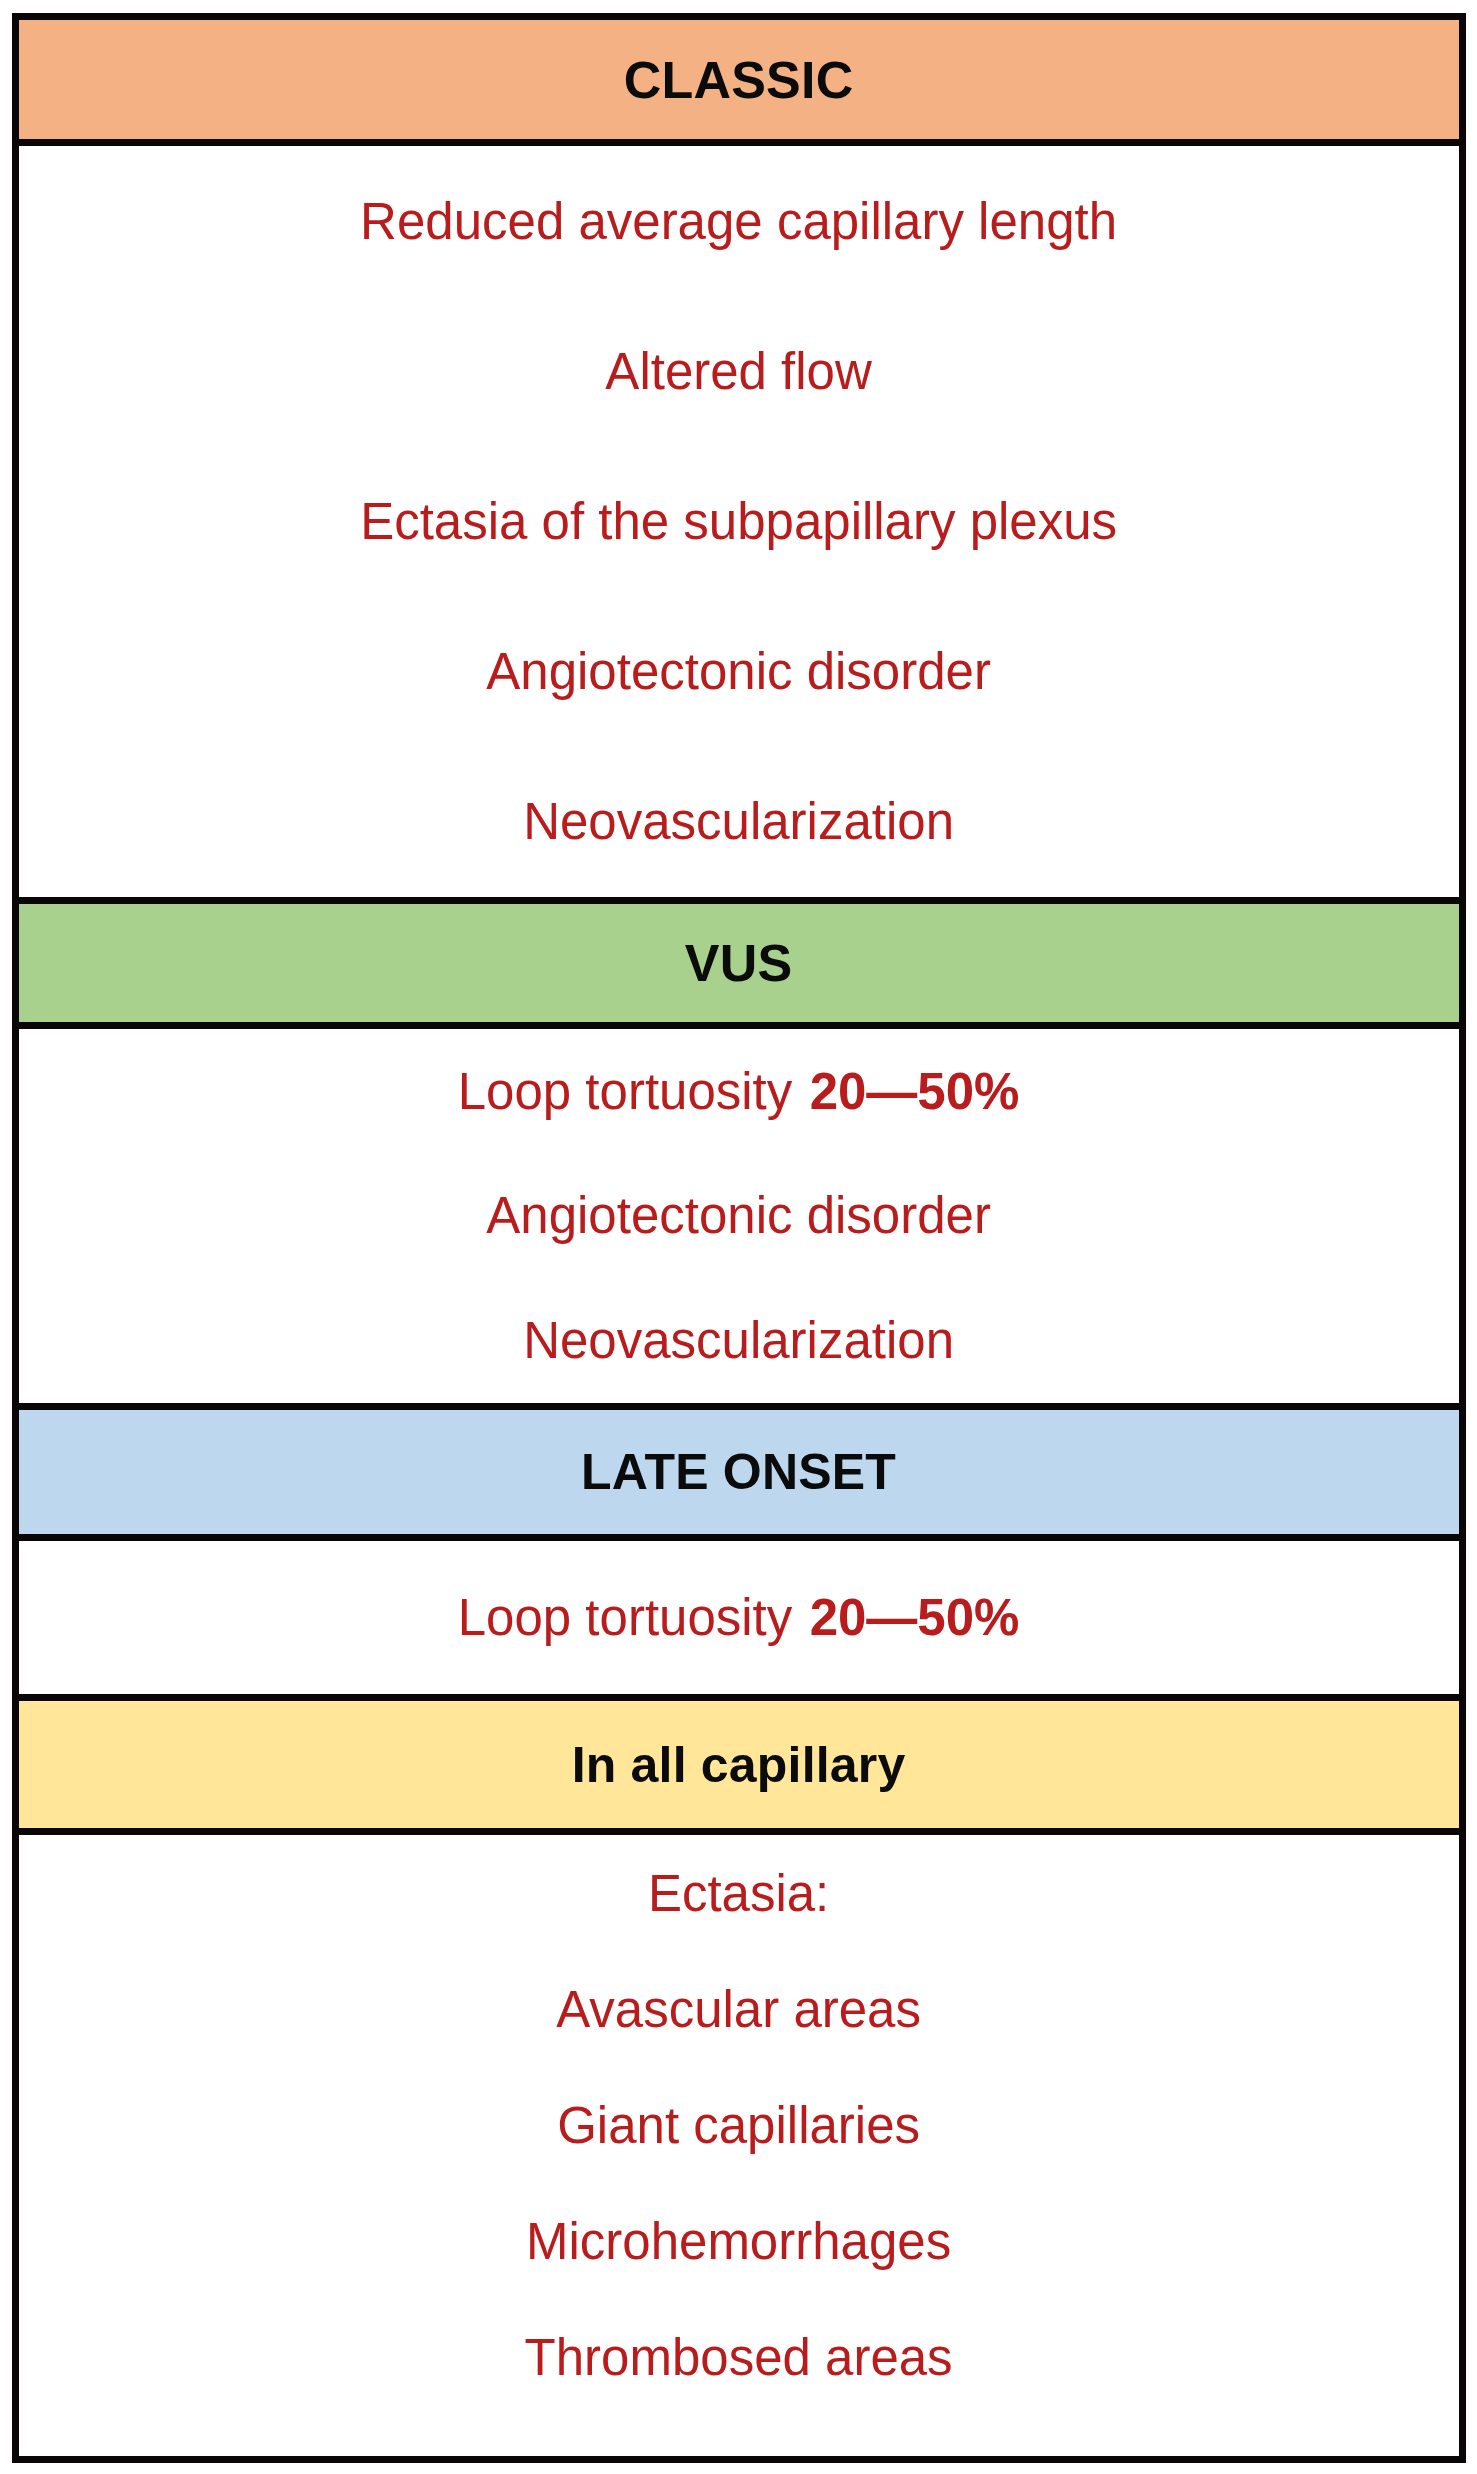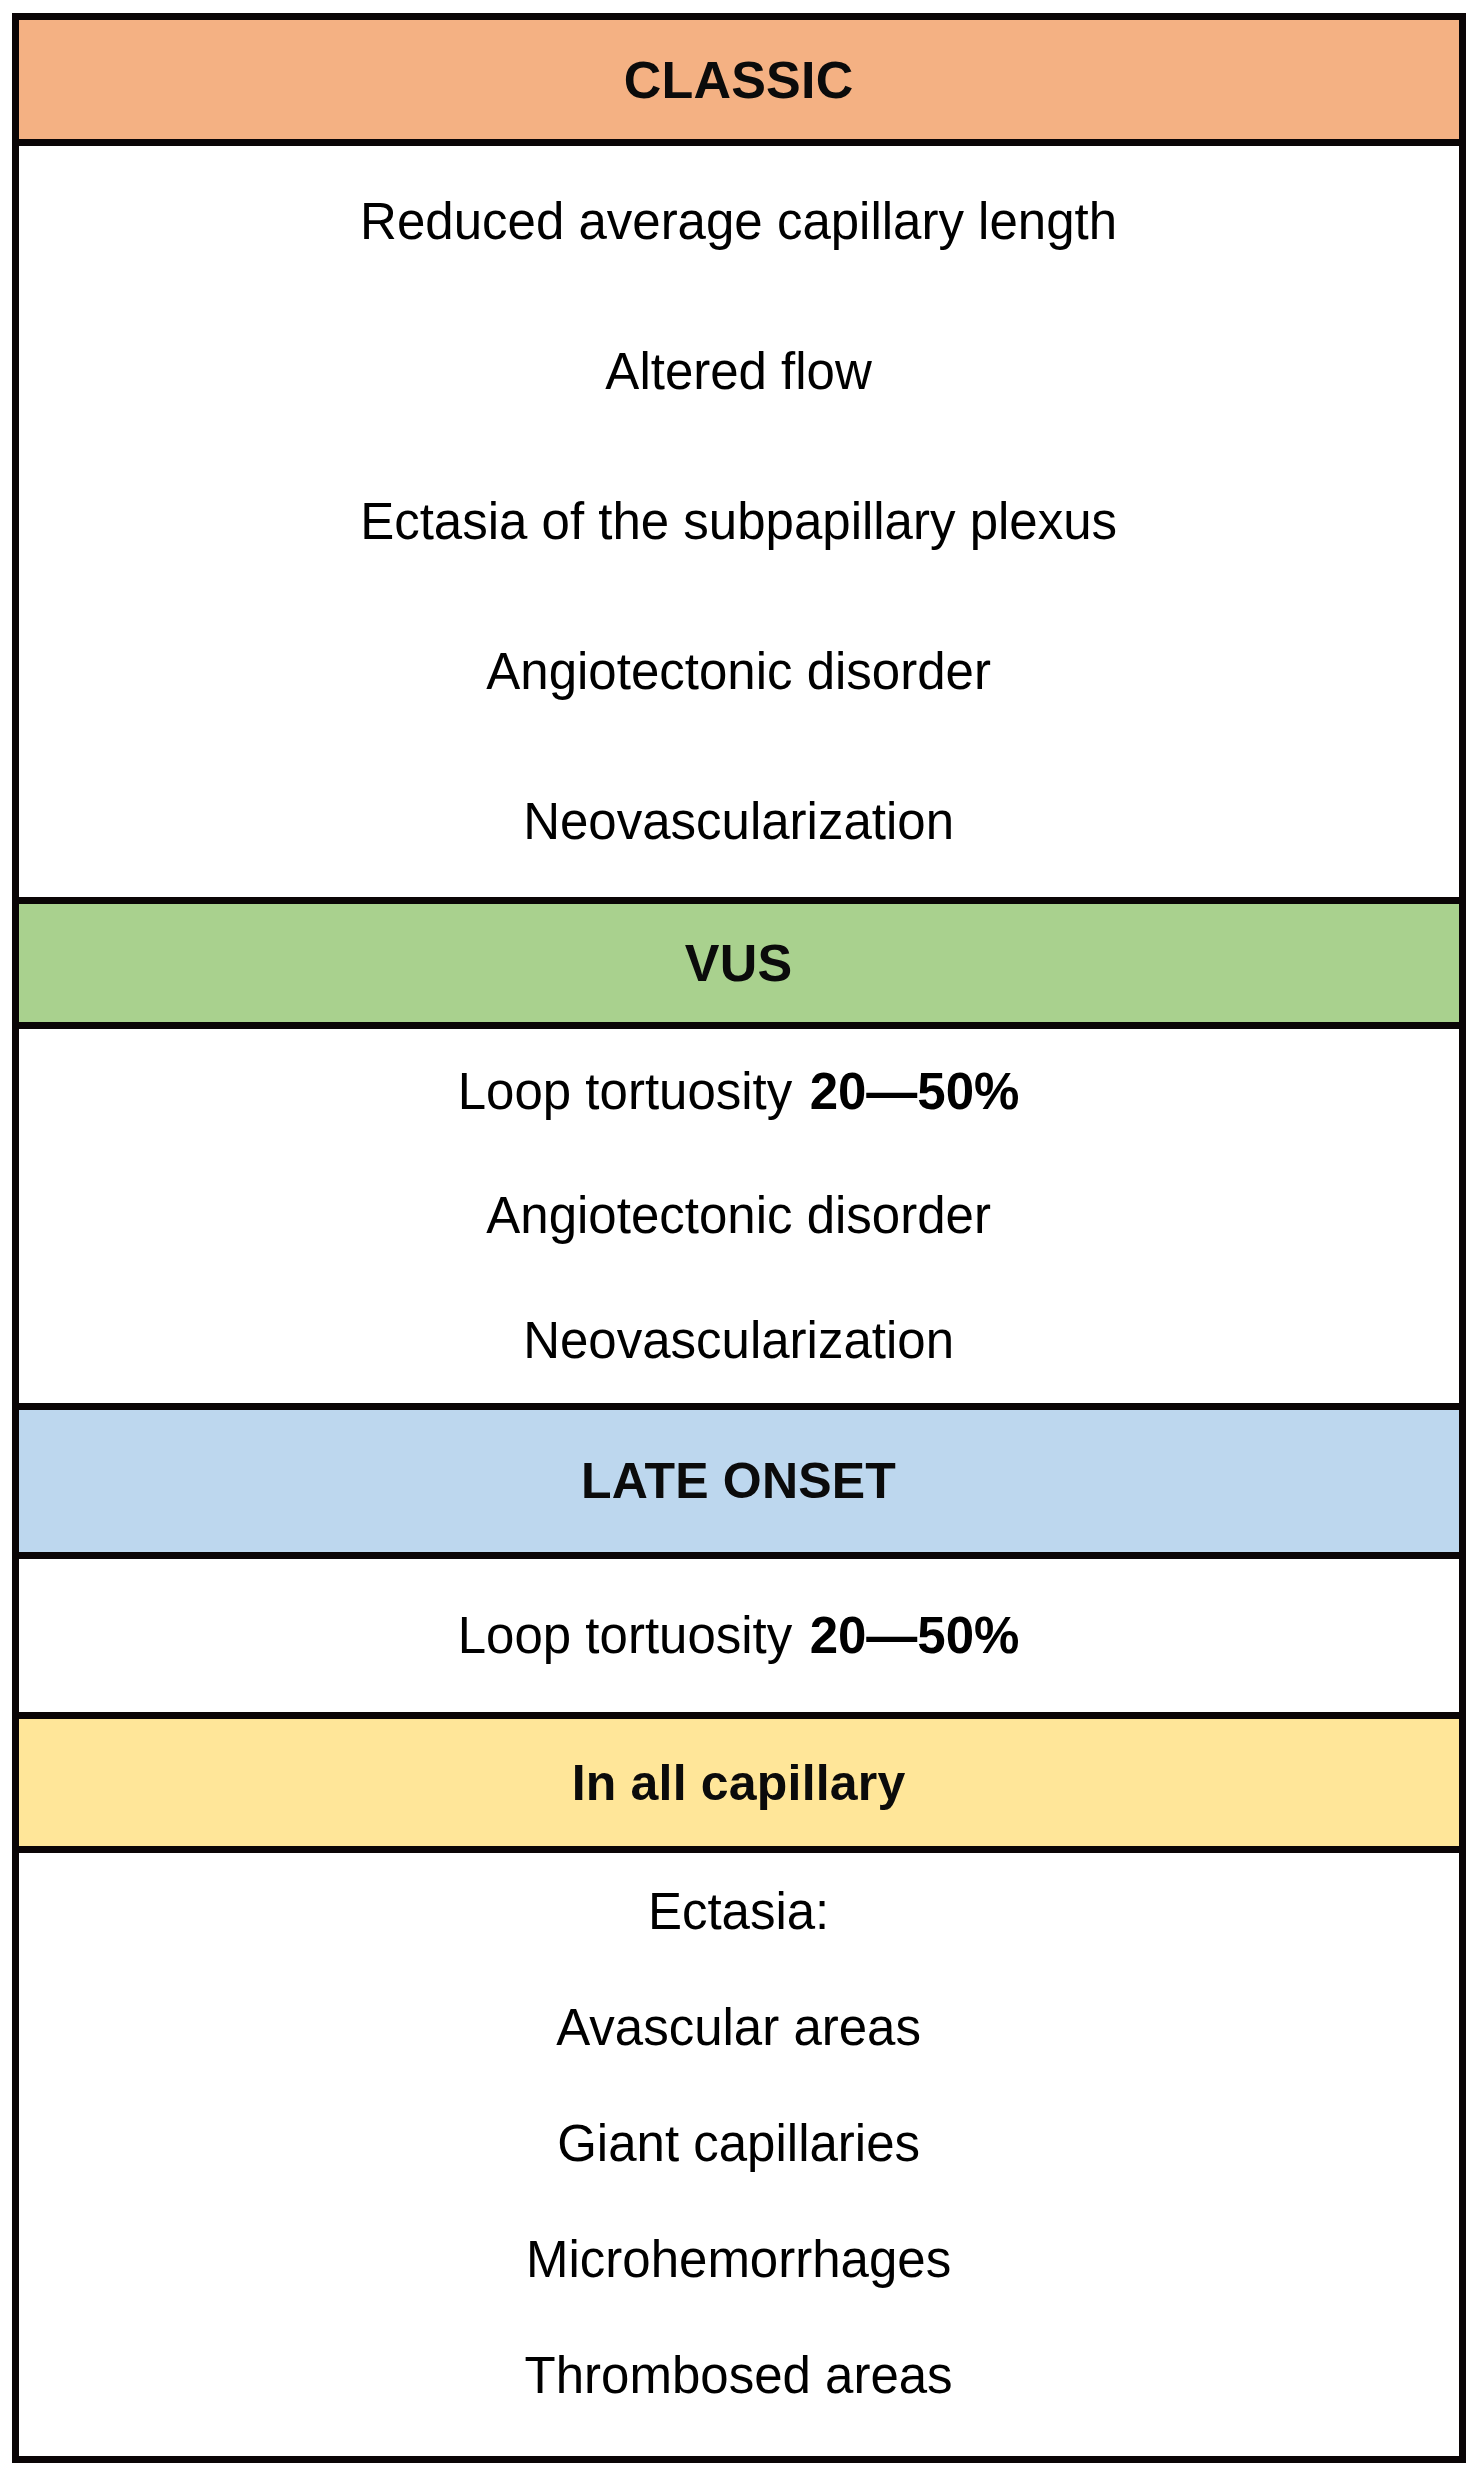--- a/index.html
+++ b/index.html
@@ -44,41 +44,41 @@
     border-top: 7.4px solid #0a0506;
     border-bottom: 7.4px solid #0a0506;
     font-weight: bold;
     color: #0b0b0b;
     letter-spacing: 0.2px;
   }
   .band:first-child { border-top: none; }
 
   .band-classic    { background: #f4b183; height: 126px; font-size: 52px; }
   .band-vus        { background: #a9d18e; height: 132px; font-size: 52px; }
-  .band-late       { background: #bdd7ee; height: 156px; font-size: 50px; }
+  .band-late       { background: #bdd7ee; height: 138px; font-size: 50px; }
   .band-allvar     { background: #ffe699; height: 141px; font-size: 50px; }
 
   
   .rows {
     display: flex;
     flex-direction: column;
     justify-content: space-around;
     background: #ffffff;
   }
   .rows-classic { height: 751px; }
   .rows-vus     { height: 374px; }
   .rows-late    { height: 153px; justify-content: center; }
   .rows-allvar  { height: 581px; }
 
   .row {
     display: flex;
     align-items: center;
     justify-content: center;
     text-align: center;
-    color: #000000;
+    color: #b91c1c;
     font-size: 51px;
     line-height: 1.05;
     font-weight: normal;
     padding: 0 25px;
     box-sizing: border-box;
     white-space: nowrap;
   }
   .row .strong { font-weight: bold; }
   .row .sp { display: inline-block; width: 0.34em; }
 </style>

